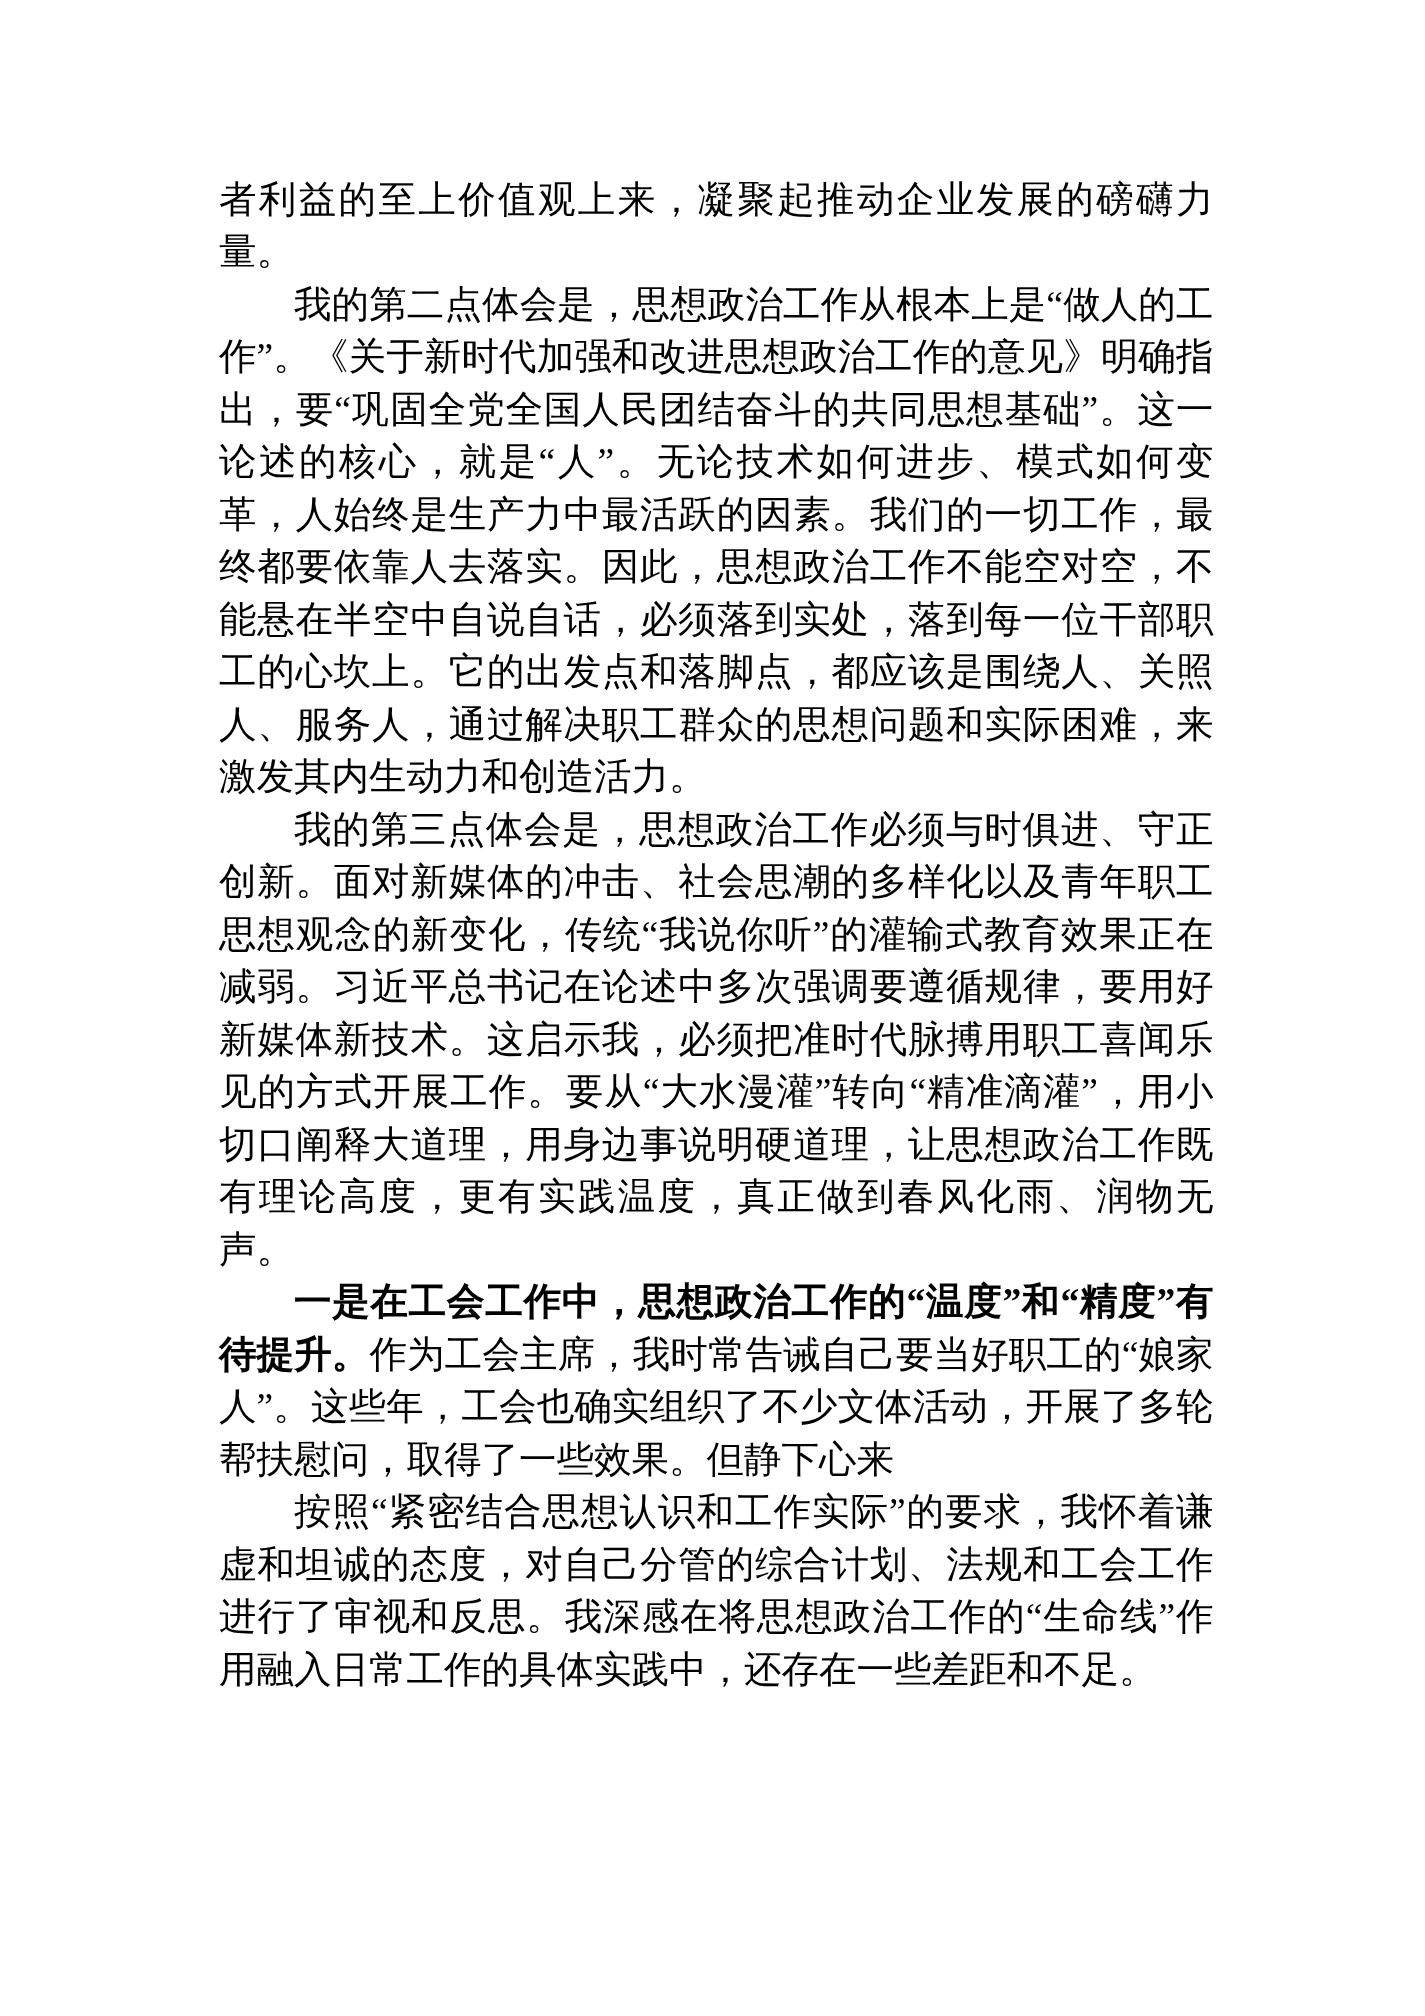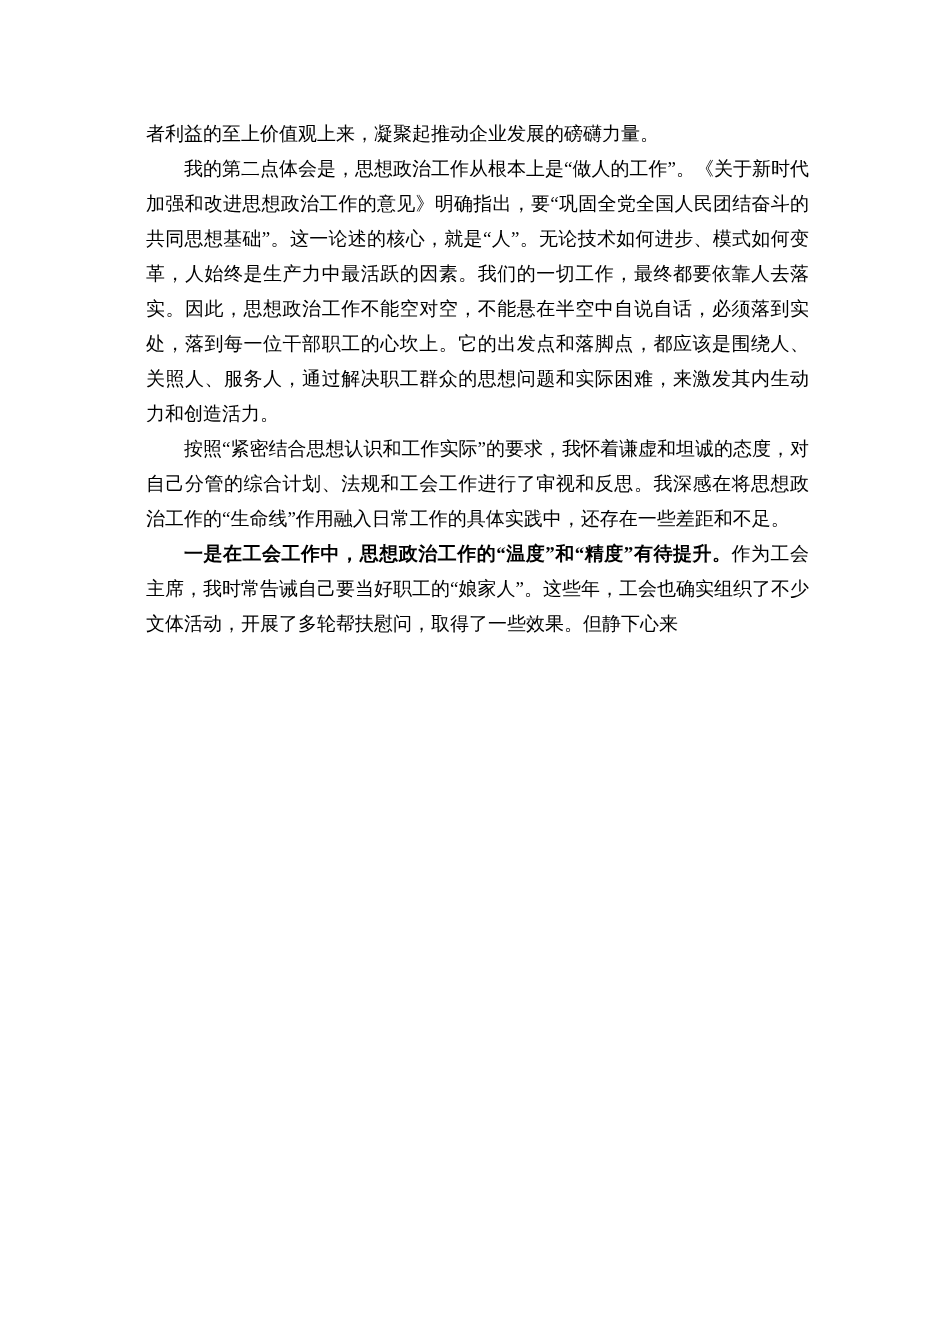--- a/index.html
+++ b/index.html
@@ -13,21 +13,21 @@
     height: 1344px;
     background: #ffffff;
     overflow: hidden;
   }
   .doc-body {
     position: absolute;
     left: 146px;
     top: 116px;
     width: 663px;
     font-family: "Liberation Serif", "DejaVu Serif", serif;
-    font-size: 19px;
+    font-size: 25px;
     line-height: 35px;
     color: #000000;
     text-align: justify;
     text-justify: inter-ideograph;
     word-break: break-all;
     overflow-wrap: break-word;
   }
   .para {
     margin: 0;
     padding: 0;
@@ -46,16 +46,17 @@
     font-weight: 700;
   }
 </style>
 </head>
 <body>
 
 <div class="page">
   <div class="doc-body">
       <p class="para body"><span class="seg">者利益的至上价值观上来，凝聚起推动企业发展的磅礴力量。</span></p>
       <p class="para body indent"><span class="seg">我的第二点体会是，思想政治工作从根本上是“做人的工作”。《关于新时代加强和改进思想政治工作的意见》明确指出，要“巩固全党全国人民团结奋斗的共同思想基础”。这一论述的核心，就是“人”。无论技术如何进步、模式如何变革，人始终是生产力中最活跃的因素。我们的一切工作，最终都要依靠人去落实。因此，思想政治工作不能空对空，不能悬在半空中自说自话，必须落到实处，落到每一位干部职工的心坎上。它的出发点和落脚点，都应该是围绕人、关照人、服务人，通过解决职工群众的思想问题和实际困难，来激发其内生动力和创造活力。</span></p>
+      <p class="para body indent"><span class="seg">我的第三点体会是，思想政治工作必须与时俱进、守正创新。面对新媒体的冲击、社会思潮的多样化以及青年职工思想观念的新变化，传统“我说你听”的灌输式教育效果正在减弱。习近平总书记在论述中多次强调要遵循规律，要用好新媒体新技术。这启示我，必须把准时代脉搏用职工喜闻乐见的方式开展工作。要从“大水漫灌”转向“精准滴灌”，用小切口阐释大道理，用身边事说明硬道理，让思想政治工作既有理论高度，更有实践温度，真正做到春风化雨、润物无声。</span></p>
+      <p class="para body indent"><span class="seg bold">一是在工会工作中，思想政治工作的“温度”和“精度”有待提升。</span><span class="seg">作为工会主席，我时常告诫自己要当好职工的“娘家人”。这些年，工会也确实组织了不少文体活动，开展了多轮帮扶慰问，取得了一些效果。但静下心来</span></p>
       <p class="para body indent"><span class="seg">按照“紧密结合思想认识和工作实际”的要求，我怀着谦虚和坦诚的态度，对自己分管的综合计划、法规和工会工作进行了审视和反思。我深感在将思想政治工作的“生命线”作用融入日常工作的具体实践中，还存在一些差距和不足。</span></p>
-      <p class="para body indent"><span class="seg bold">一是在工会工作中，思想政治工作的“温度”和“精度”有待提升。</span><span class="seg">作为工会主席，我时常告诫自己要当好职工的“娘家人”。这些年，工会也确实组织了不少文体活动，开展了多轮帮扶慰问，取得了一些效果。但静下心来</span></p>
     </div>
 </div>
 
 </body></html>

